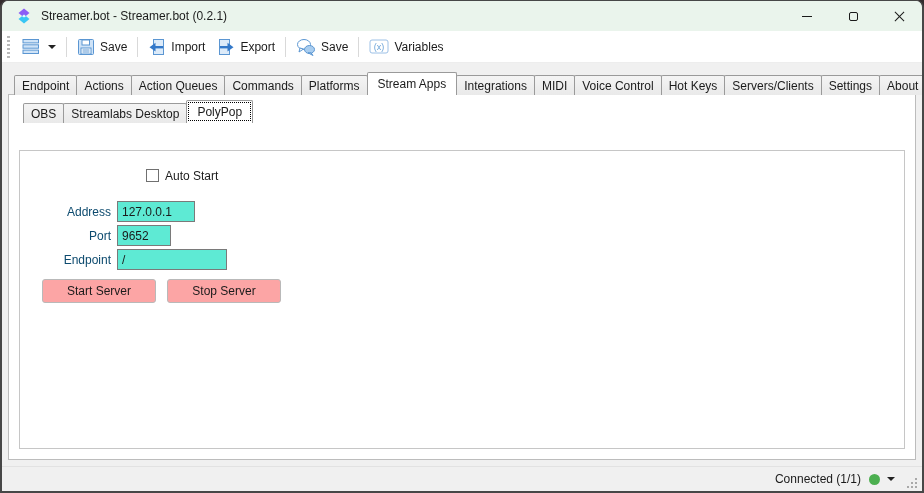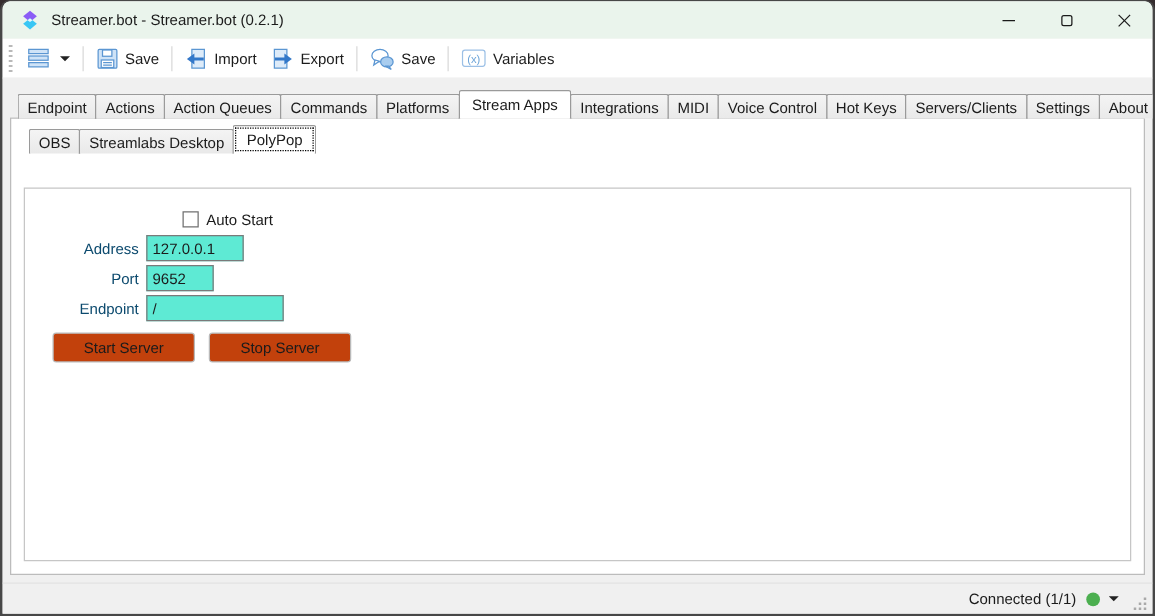--- a/index.html
+++ b/index.html
@@ -48,29 +48,29 @@
   .page{ flex:1; background:#ffffff; border:1px solid #bcbcbc; margin-top:-1px; min-height:0;
     display:flex; flex-direction:column; padding:5px 10px 10px 10px;gap:28px; }
   .subtabs{ padding-left:4px; }
   .subpage{ flex:1; background:#ffffff; border:1px solid #c6c6c6; margin-top:-1px;
     padding:17px 0 0 0; }
   .tab.focused{ outline:1px dotted #000; outline-offset:-3px; }
 
   
   .form-row{ display:flex; align-items:center; margin-bottom:3px; }
   .form-label{ width:91px; text-align:right; margin-right:6px; font-size:12px; color:#0c4a6e; flex:none; }
-  .chk-row{ margin-left:97px; margin-bottom:5px; display:flex; align-items:center; gap:6px; height:15px;padding-left:29px; }
+  .chk-row{ margin-left:97px; margin-bottom:18px; display:flex; align-items:center; gap:6px; height:15px;padding-left:29px; }
   .chk{ appearance:none; -webkit-appearance:none; width:13px; height:13px; background:#fff;
     border:1px solid #707070; margin:0; }
   .chk-label{ font-size:12px; color:#1b1b1b; }
   .txt{ height:21px; border:1px solid #7a7a7a; background:#5eead4; font-family:"Liberation Sans",sans-serif;
     font-size:12px; color:#1b1b1b; padding:0 4px; }
   .txt-address{ width:78px; } .txt-port{ width:54px; } .txt-endpoint{ width:110px; }
   .btn-row{ margin:9px 0 0 22px; display:flex; gap:11px; }
-  .push-btn{ width:114px; height:24px; background:#c2410c; border:1px solid #b9b9b9; border-radius:3px;
+  .push-btn{ width:114px; height:24px; background:#fca5a5; border:1px solid #b9b9b9; border-radius:3px;
     font-family:"Liberation Sans",sans-serif; font-size:12px; color:#1b1b1b;
     display:flex; align-items:center; justify-content:center; }
 
   
   .statusbar{ height:25px; background:#f0f0f0; border-top:1px solid #e2e2e2; flex:none;
     display:flex; align-items:center; justify-content:flex-end; padding-right:3px; }
   .status-text{ font-size:12px; color:#1b1b1b; margin-right:8px; }
   .status-dot{ width:11px; height:11px; border-radius:50%; background:#4caf50; margin-right:7px; }
   .status-caret{ width:0; height:0; border-left:4px solid transparent; border-right:4px solid transparent;
     border-top:4px solid #222; margin-right:12px; }

